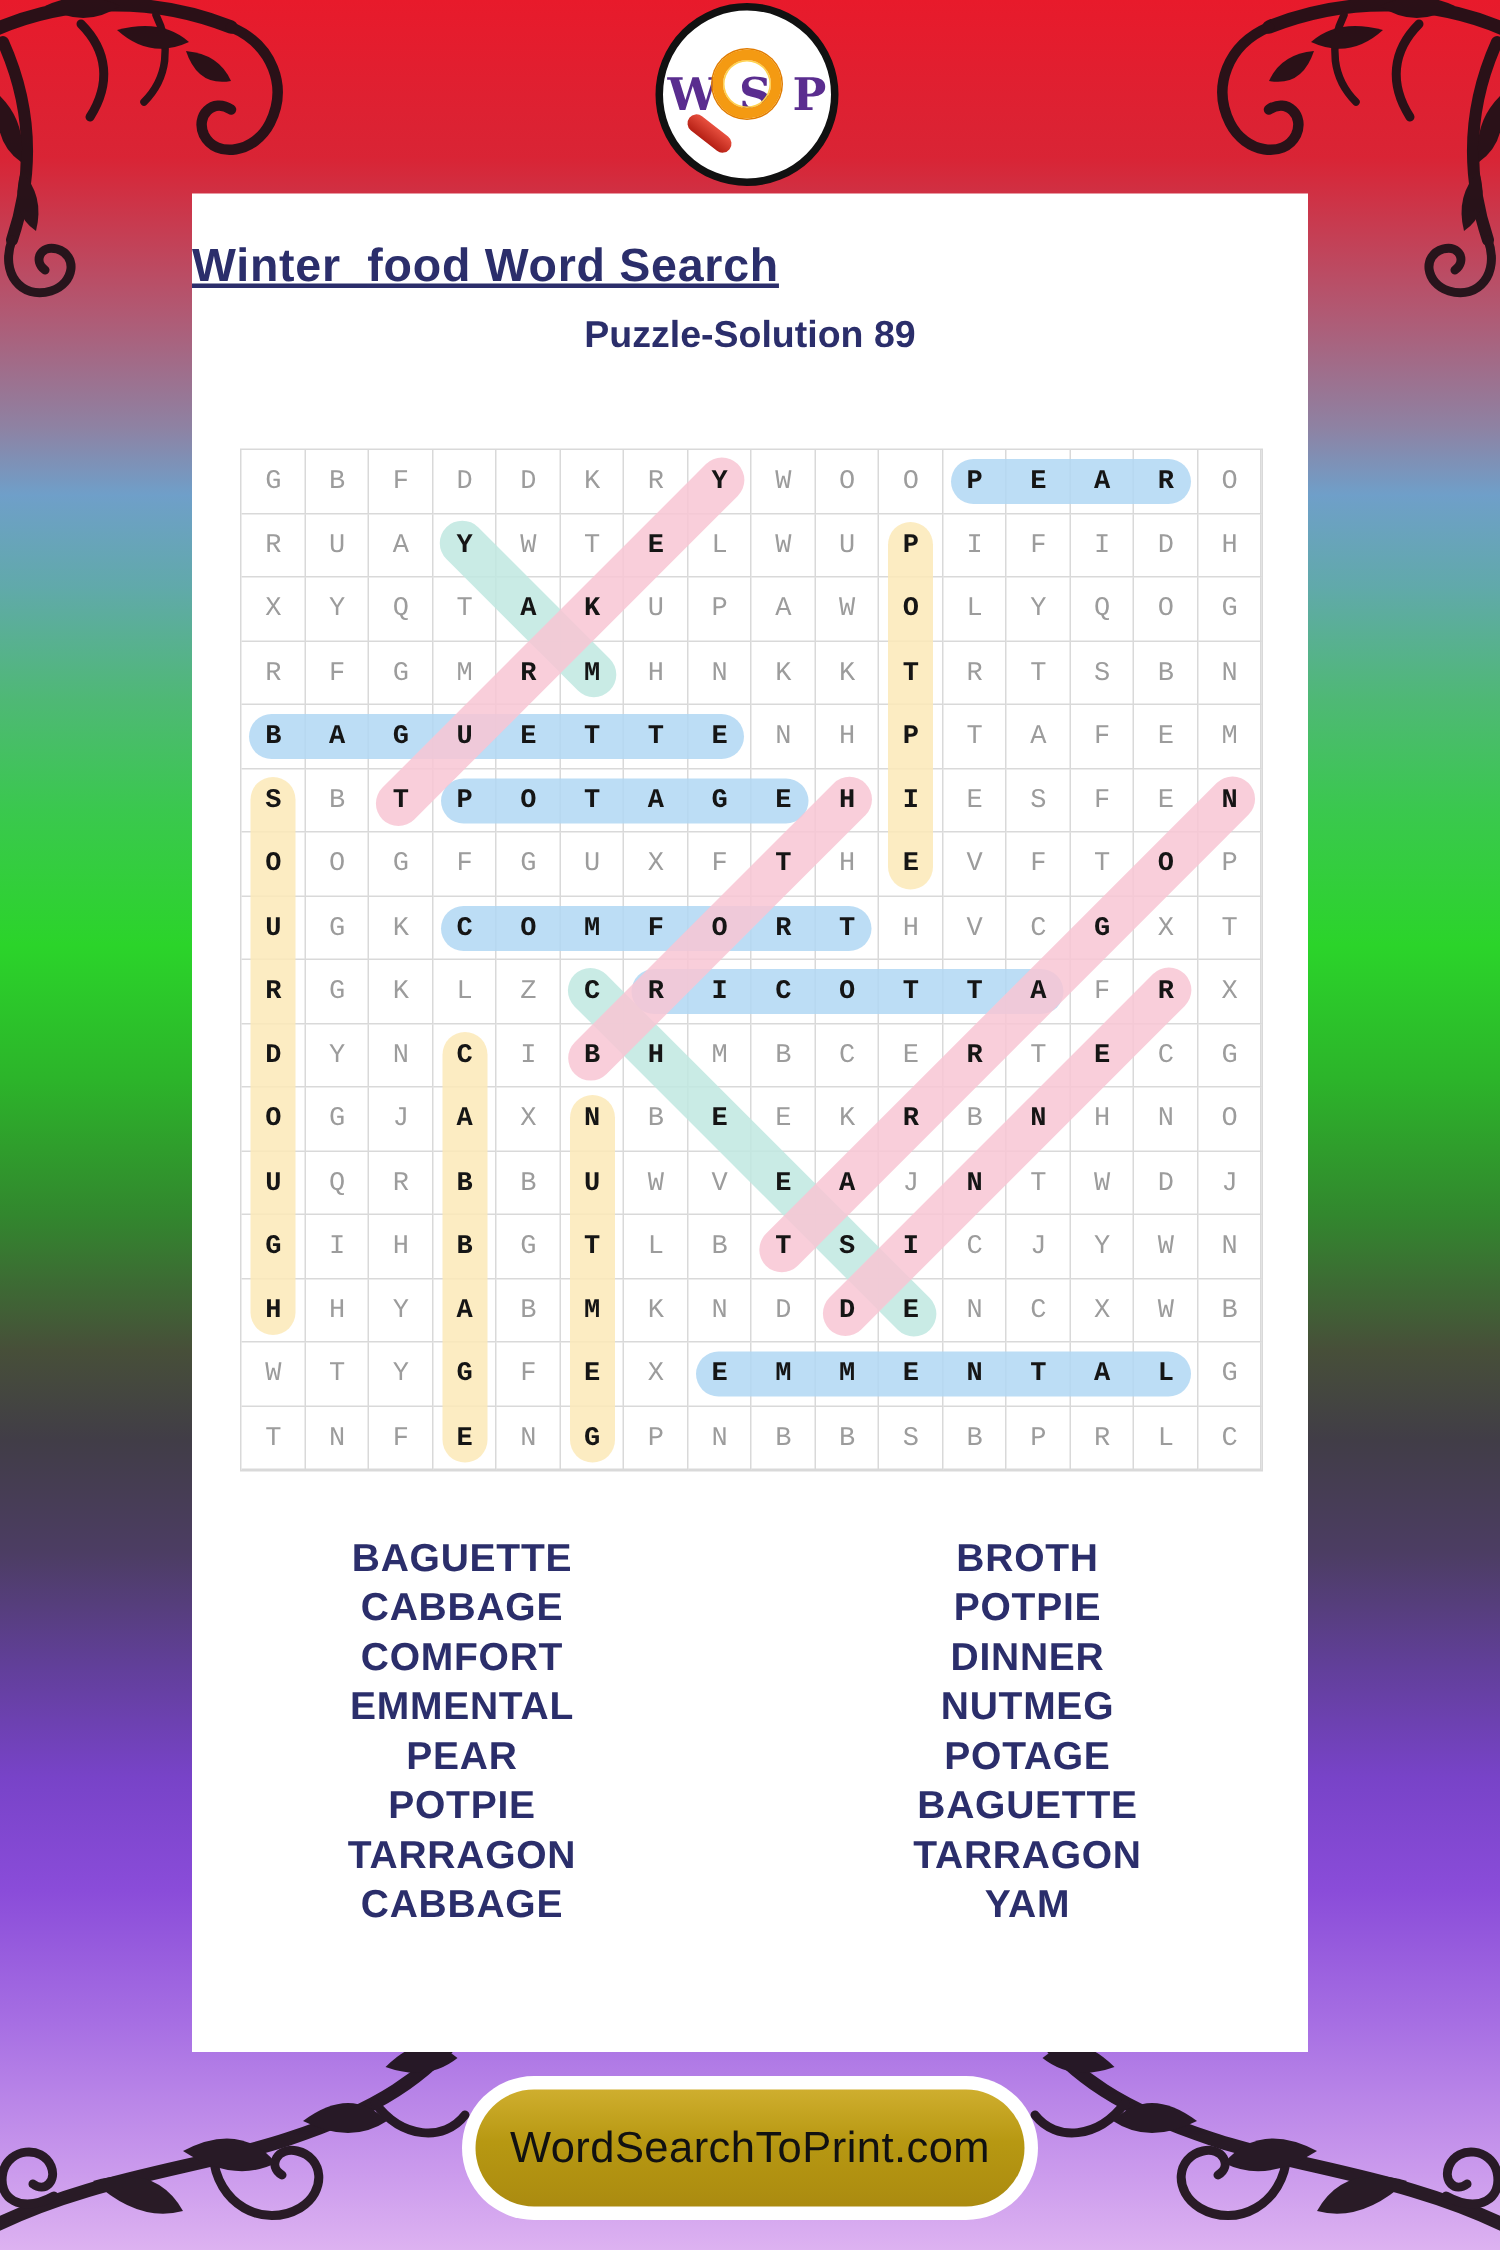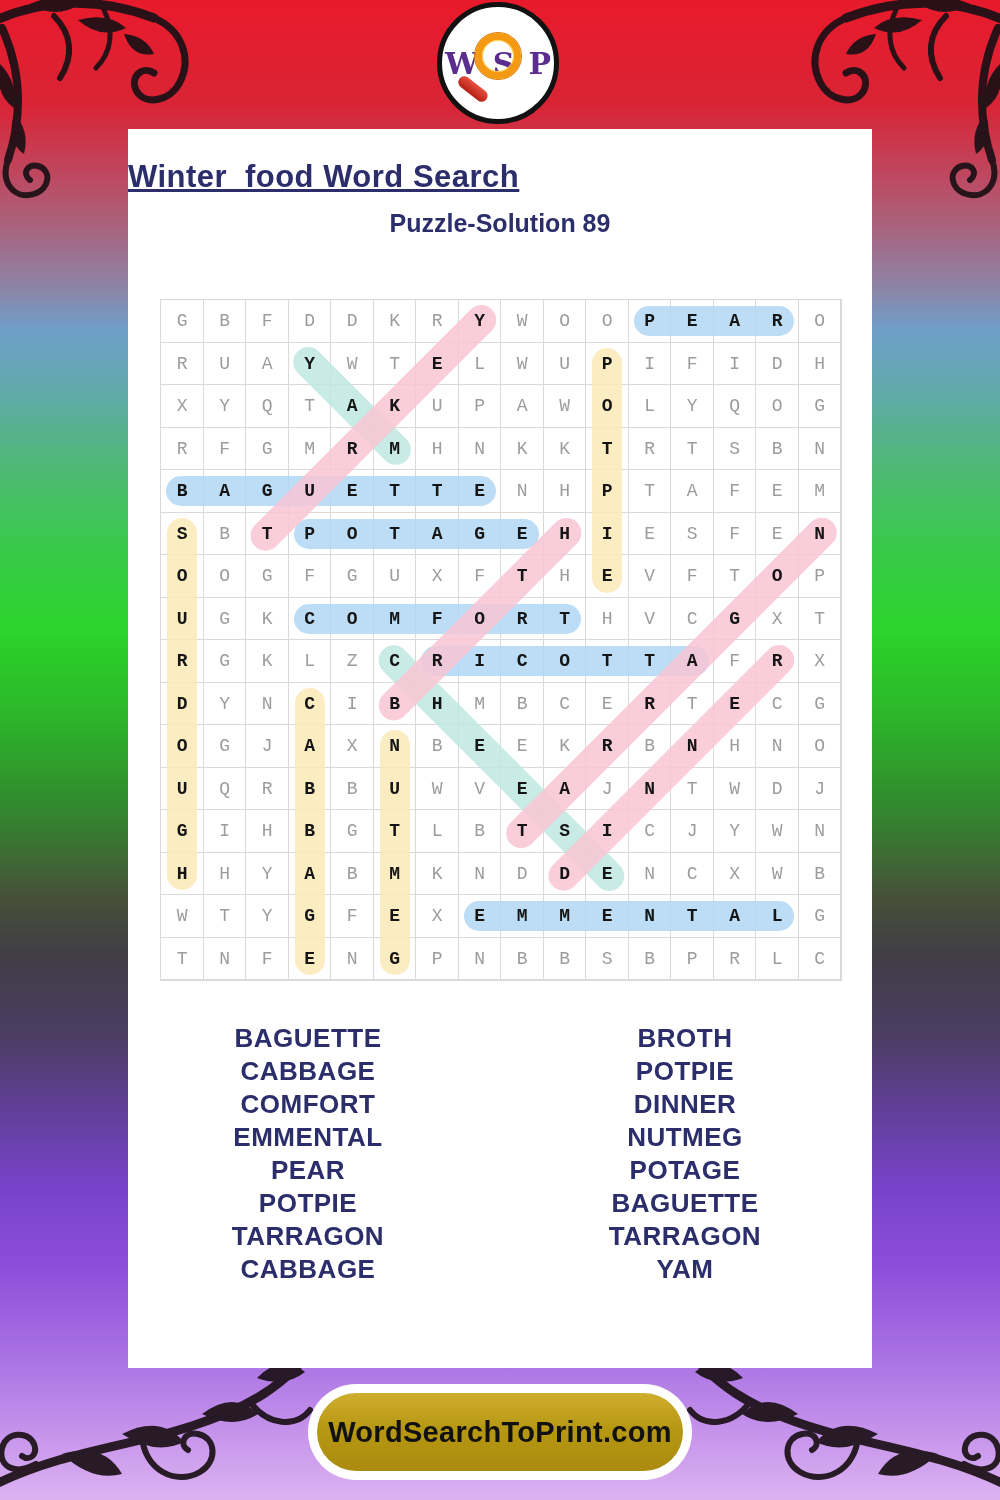--- a/index.html
+++ b/index.html
@@ -78,21 +78,21 @@
   }
 
   .footer-btn-wrap{
     position:absolute;left:308px;top:1384px;width:384px;height:96px;
     background:#fff;border-radius:48px;z-index:5;
   }
   .footer-btn{
     position:absolute;left:9px;top:9px;width:366px;height:78px;border-radius:39px;
     background:linear-gradient(180deg,#cfae2e 0%,#b79812 45%,#ab8b10 100%);
     display:flex;align-items:center;justify-content:center;
-    font-size:29px;font-weight:bold;color:#111;cursor:pointer;letter-spacing:.3px;
+    font-size:29px;font-weight:normal;color:#111;cursor:pointer;letter-spacing:.3px;
   }
 </style>
 </head>
 <body>
 
 <svg class="flourish fl-tl" width="215" height="225" viewBox="0 0 215 225">
   <g fill="none" stroke="#1b1016" stroke-linecap="round">
     <path d="M2 26 C 48 6 104 2 160 24" stroke-width="9"></path>
     <path d="M160 24 C 188 36 198 64 186 88 C 176 108 150 112 142 96 C 136 83 148 71 160 79" stroke-width="7"></path>
     <path d="M8 34 C 26 74 30 118 14 166" stroke-width="8"></path>

